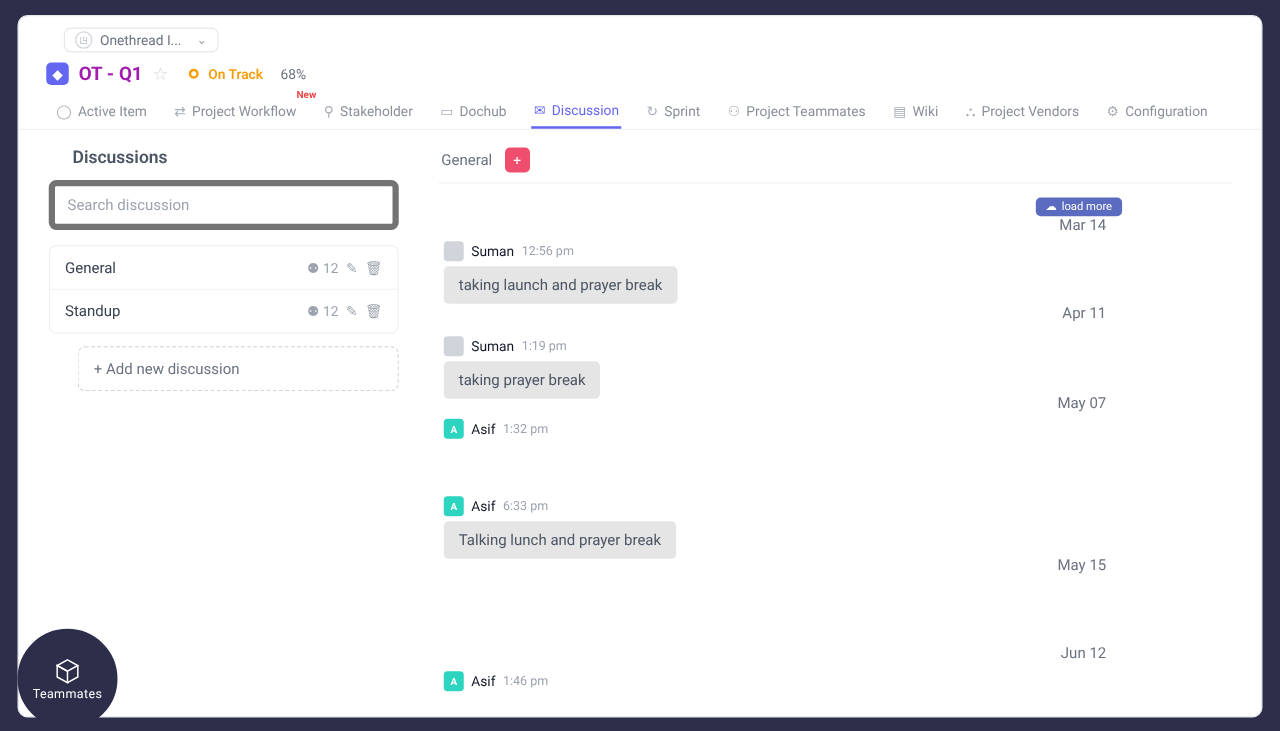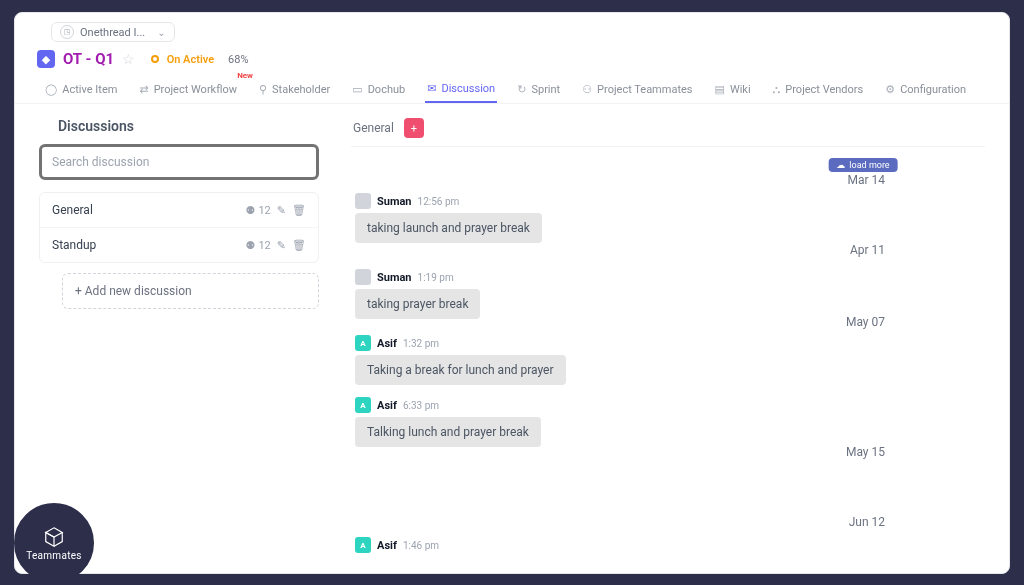--- a/index.html
+++ b/index.html
@@ -27,21 +27,21 @@
   .tab { display: inline-flex; align-items: center; gap: 5px; color: #8a8f99; font-size: 11px; padding: 6px 2px; cursor: pointer; position: relative; }
   .tab .ti { font-size: 11px; color: #a8adb7; }
   .tab.active { color: #6366f1; border-bottom: 2px solid #6366f1; }
   .tab.active .ti { color: #6366f1; }
   .tab .new-badge { position: absolute; top: -6px; right: -14px; color: #ef4444; font-size: 8px; font-weight: 700; }
 
   
   .body { display: flex; height: calc(100% - 110px); }
   .sidebar { width: 320px; padding: 14px 16px 14px 24px; }
   .sidebar-title { color: #4b5563; font-size: 14px; font-weight: 600; margin-bottom: 10px; margin-left: 19px; }
-  .search { width: 100%; border: 3px solid #737373; border-radius: 6px; padding: 8px 10px; font-size: 12px; color: #6b7280; }
+  .search { width: 100%; border: 5px solid #737373; border-radius: 6px; padding: 8px 10px; font-size: 12px; color: #6b7280; }
   .search::placeholder { color: #9ca3af; }
 
   .disc-list { margin-top: 12px; border: 1px solid #eef0f2; border-radius: 6px; overflow: hidden; }
   .disc-item { display: flex; align-items: center; justify-content: space-between; padding: 10px 12px; font-size: 12px; color: #374151; border-bottom: 1px solid #f3f4f6; cursor: pointer; }
   .disc-item:last-child { border-bottom: none; }
   .disc-item .tools { display: flex; align-items: center; gap: 6px; color: #9ca3af; font-size: 11px; }
   .disc-item .tools .cnt { display: flex; align-items: center; gap: 3px; }
   .add-disc { margin-top: 10px; border: 1px dashed #d1d5db; border-radius: 6px; padding: 10px 12px; font-size: 12px; color: #6b7280; cursor: pointer; margin-left: 23px; }
 
   
@@ -54,21 +54,21 @@
 
   .load-more { position: absolute; top: 6px; right: 122px; transform: translateX(50%); }
   .load-more .pill { background: #5b6bbf; color: #fff; font-size: 9px; padding: 2px 8px; border-radius: 4px; display: inline-flex; align-items: center; gap: 4px; cursor: pointer; }
 
   .date-marker { position: absolute; right: 100px; color: #6b7280; font-size: 12px; }
 
   .msg { max-width: 360px; margin: 6px 0 14px 2px; }
   .msg .head { display: flex; align-items: center; gap: 6px; margin-bottom: 4px; }
   .msg .avatar { width: 16px; height: 16px; border-radius: 3px; display: inline-block; background: #d1d5db; }
   .msg .avatar.teal { background: #2dd4bf; display: inline-flex; align-items: center; justify-content: center; color: #fff; font-size: 8px; font-weight: 700; }
-  .msg .name { font-size: 11px; font-weight: 700; color: #111827; }
+  .msg .name { font-size: 11px; font-weight: 400; color: #111827; }
   .msg .time { font-size: 10px; color: #9ca3af; }
   .msg .bubble { background: #e5e5e5; color: #4b5563; font-size: 12px; padding: 8px 12px; border-radius: 4px; display: inline-block; max-width: 220px; }
 
   
   .mwrap { position: absolute; left: 2px; }
 
   
   .logo-badge { position: absolute; left: 14px; bottom: 2px; width: 80px; height: 80px; border-radius: 50%; background: #2d2e4a; border: 2px solid #2d2e4a; display: flex; flex-direction: column; align-items: center; justify-content: center; color: #fff; }
   .logo-badge .cube { width: 22px; height: 22px; transform: rotate(0deg); display: block; }
   .logo-badge .txt { font-size: 10px; margin-top: 2px; letter-spacing: 0.3px; }
@@ -87,21 +87,21 @@
         <span>Onethread I...</span>
         <span class="chev">⌄</span>
       </div>
     </div>
 
     <div class="project-header">
       <span class="proj-icon">◆</span>
       <span class="proj-title">OT - Q1</span>
       <span class="star">☆</span>
       <span class="on-track-dot"></span>
-      <span class="on-track-label">On Active</span>
+      <span class="on-track-label">On Track</span>
       <span class="progress-pct">68%</span>
     </div>
 
     <div class="tabs">
       <div class="tab">
         <span class="ti ico">◯</span>
         <span>Active Item</span>
       </div>
       <div class="tab" style="position:relative">
         <span class="ti ico">⇄</span>
@@ -223,21 +223,20 @@
             </div>
           </div>
 
           <div class="mwrap" style="top:182px">
             <div class="msg">
               <div class="head">
                 <span class="avatar teal">A</span>
                 <span class="name">Asif</span>
                 <span class="time">1:32 pm</span>
               </div>
-              <div class="bubble">Taking a break for lunch and prayer</div>
             </div>
           </div>
 
           <div class="mwrap" style="top:244px">
             <div class="msg">
               <div class="head">
                 <span class="avatar teal">A</span>
                 <span class="name">Asif</span>
                 <span class="time">6:33 pm</span>
               </div>

